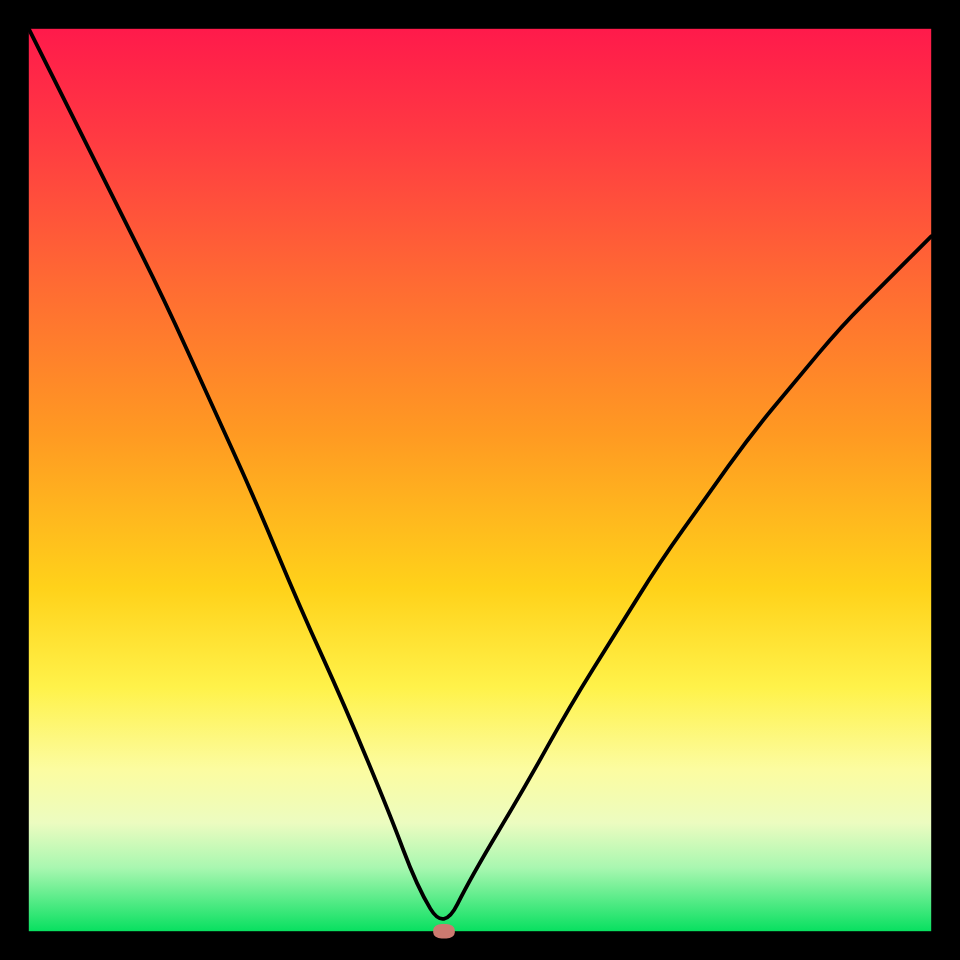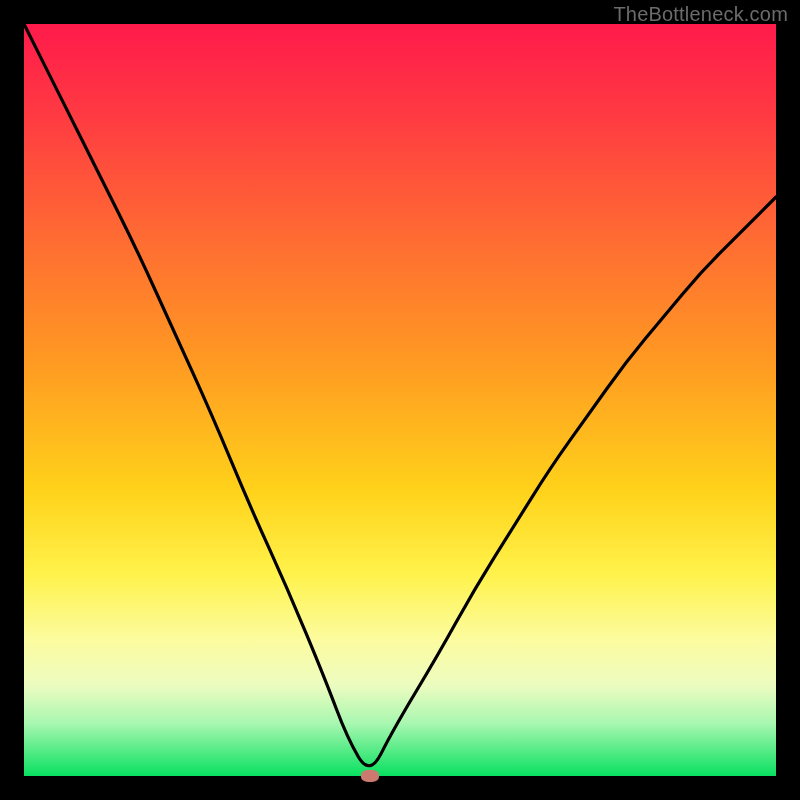--- a/index.html
+++ b/index.html
@@ -63,21 +63,20 @@
     height: 12px;
     border-radius: 7px / 5px;
     background: #cc7a70;
     transform: translate(-50%, -50%);
   }
 </style>
 </head>
 <body>
 
 <div class="frame">
-  <div class="watermark">TheBottleneck.com</div>
 
   <div class="plot-area">
 
     <svg class="curve" viewBox="0 0 752 752" preserveAspectRatio="none">
       <path d="M 0.0 0.0 Q 0.0 0.0 18.8 37.6 Q 37.6 75.2 56.4 112.8 Q 75.2 150.4 94.0 188.0 Q 112.8 225.6 131.6 267.0 Q 150.4 308.3 169.2 349.7 Q 188.0 391.0 206.8 436.2 Q 225.6 481.3 244.4 522.6 Q 263.2 564.0 282.0 609.1 Q 300.8 654.2 312.1 684.3 Q 323.4 714.4 334.6 733.2 Q 345.9 752.0 357.2 729.4 Q 368.5 706.9 391.0 669.3 Q 413.6 631.7 432.4 597.8 Q 451.2 564.0 470.0 533.9 Q 488.8 503.8 507.6 473.8 Q 526.4 443.7 545.2 417.4 Q 564.0 391.0 582.8 364.7 Q 601.6 338.4 620.4 315.8 Q 639.2 293.3 658.0 270.7 Q 676.8 248.2 695.6 229.4 Q 714.4 210.6 733.2 191.8 T 752.0 173.0" fill="none" stroke="#000" stroke-width="3.2" stroke-linecap="round" stroke-linejoin="round"></path>
     </svg>
 
     <div class="marker" style="left: 345.92px; top: 752px;"></div>
   </div>
 </div>

